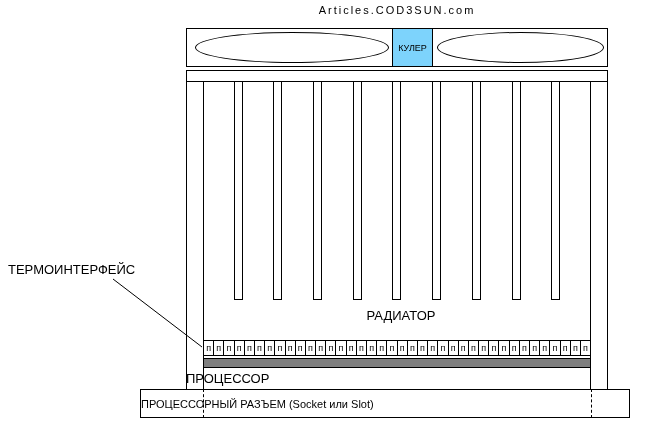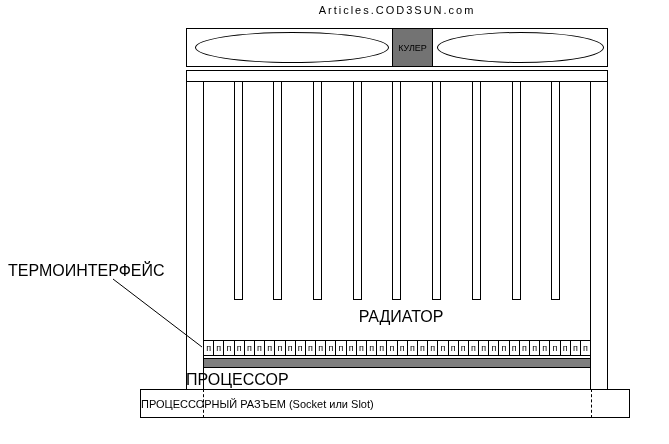--- a/index.html
+++ b/index.html
@@ -10,40 +10,40 @@
   }
   .page {
     position: relative;
     width: 669px;
     height: 444px;
     background: #fff;
     overflow: hidden;
   }
   .abs { position: absolute; }
   .box { border: 1px solid #000; background: #fff; }
-  .label { font-size: 16px; }
+  .label { font-size: 13px; }
 
   
   .title {
     left: 186px; top: 4px; width: 422px;
     text-align: center;
     font-size: 11px;
     letter-spacing: 2px;
   }
 
   
   .cooler { left: 186px; top: 28px; width: 422px; height: 39px; }
   .ellipse { border: 1px solid #000; border-radius: 50%; background: #fff; }
   .fan-left  { left: 8px;  top: 3px; width: 194px; height: 31px; }
   .fan-right { left: 250px; top: 3px; width: 167px; height: 31px; }
   .cooler-label-box {
     left: 205px; top: 0; width: 41px; height: 100%;
     border-left: 1px solid #000; border-right: 1px solid #000;
     display: flex; align-items: center; justify-content: center;
-    font-size: 9px; background: #737373;
+    font-size: 9px; background: #7dd3fc;
   }
 
   
   .rail-left  { left: 186px; top: 70px; width: 18px; height: 320px; }
   .rail-right { left: 590px; top: 70px; width: 18px; height: 320px; }
   .top-plate  { left: 186px; top: 70px; width: 422px; height: 12px; }
   .fins {
     left: 203px; top: 81px; width: 388px; height: 219px;
     display: flex; justify-content: space-evenly;
   }

